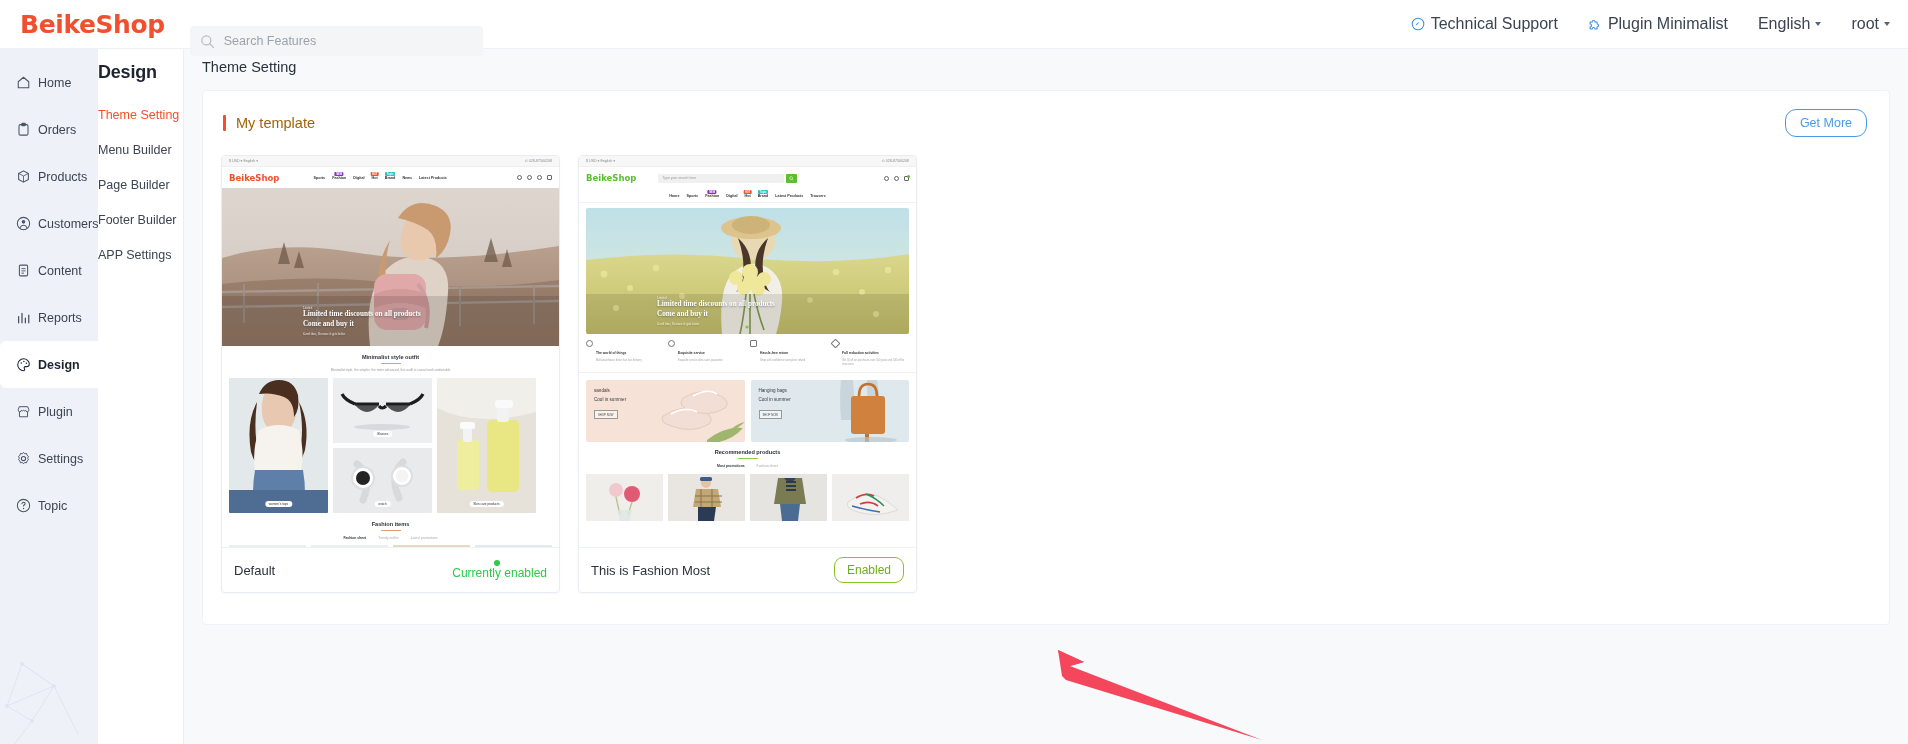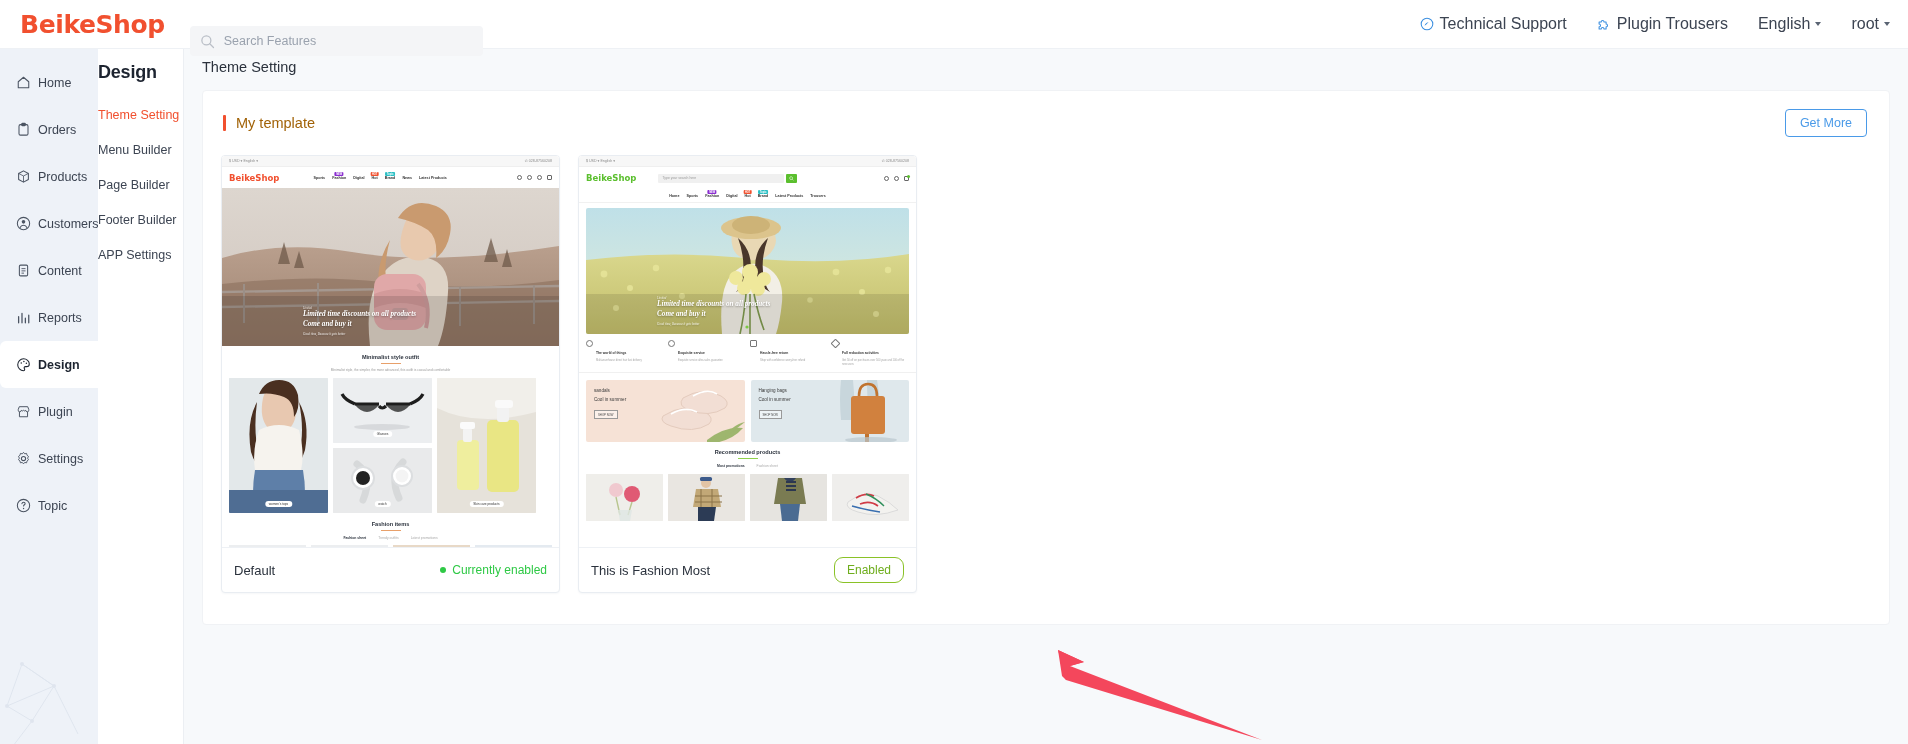--- a/index.html
+++ b/index.html
@@ -86,38 +86,38 @@
   }
   .panel {
     margin: 5px 18px 0 18px; background: #fff; border-radius: 4px;
     min-height: 535px; position: relative; border: 1px solid #f0f2f5;
   }
   .panel-head { display: flex; align-items: center; padding: 18px 22px 0 20px; }
   .pbar { width: 3px; height: 16px; background: #f1502f; margin-right: 10px; border-radius: 1px; }
   .panel-title { font-size: 14.5px; color: #a16207; }
   .getmore {
     margin-left: auto; border: 1px solid #4a9ae8; color: #4a9ae8;
-    background: #fff; font-size: 12.5px; padding: 6px 14px; border-radius: 4px;
+    background: #fff; font-size: 12.5px; padding: 6px 14px; border-radius: 11px;
     cursor: pointer; font-family: "Liberation Sans", sans-serif;
   }
 
   .cards { display: flex; padding: 18px 0 0 18px; gap: 18px; }
   .card {
     width: 339px; background: #fff; border: 1px solid #e9edf2;
     border-radius: 4px; overflow: hidden; box-shadow: 0 1px 2px rgba(20,40,70,.04);
   }
   .thumb { width: 337px; height: 391px; overflow: hidden; position: relative; background: #fff; }
   .card-foot {
     height: 45px; display: flex; align-items: center; padding: 0 12px 0 12px;
     border-top: 1px solid #eef1f5;
   }
   .card-name { font-size: 13px; color: #2b323d; }
   .status {
     margin-left: auto; font-size: 12px; color: #2ec945;
-    display: flex; align-items: center;
+    display: flex; align-items: center; flex-direction: column;
   }
   .dot { width: 6px; height: 6px; border-radius: 50%; background: #2ec945; margin-right: 6px; }
   .btn-enabled {
     margin-left: auto; border: 1px solid #8ac227; color: #6ead1c; background: #fff;
     font-size: 12px; padding: 5px 12px; border-radius: 9px; cursor: pointer;
     font-family: "Liberation Sans", sans-serif;
   }
 
   
   .mini { font-family: "Liberation Sans", sans-serif; width: 337px; }
@@ -137,21 +137,21 @@
   .mi.sq { border-radius: 1px; }
   .badge {
     position: absolute; top: -3.5px; left: 50%; transform: translateX(-50%);
     font-size: 2.6px; color: #fff; padding: .6px 1.6px; border-radius: 1px; white-space: nowrap;
   }
   .navitem { position: relative; }
   .mini-hero { position: relative; overflow: hidden; }
   .hero-cap {
     position: absolute; left: 24%; bottom: 10px; color: #fff;
     font-family: "Liberation Serif", serif; font-size: 7.2px;
-    font-weight: bold; text-shadow: 0 1px 2px rgba(0,0,0,.35); line-height: 1.35; font-style: italic;
+    font-weight: bold; text-shadow: 0 1px 2px rgba(0,0,0,.35); line-height: 1.35;
   }
   .hero-cap small { display: block; font-size: 3.2px; font-weight: normal; opacity: .85; margin-top: 2px; }
   .hero-pre { font-size: 3px; opacity:.8; font-weight: normal; }
 
   .mini-sec-title { text-align: center; font-size: 5.6px; font-weight: bold; color: #2b323d; margin-top: 8px; }
   .mini-sec-underline { width: 20px; height: 1.2px; background: #e8a06a; margin: 3px auto 0; }
   .mini-sec-sub { text-align: center; font-size: 3.2px; color: #9a9a9a; margin-top: 4px; }
   .mini-tabs { display: flex; justify-content: center; gap: 12px; font-size: 3.4px; margin-top: 5px; }
   .mini-tabs .on { font-weight: bold; color: #2b323d; }
   .mini-tabs .off { color: #aaa; }
@@ -207,21 +207,21 @@
         </span>
         <span>Technical Support</span>
       </div>
 
       <div class="tr-item">
         <span class="gi">
           <svg width="14" height="14" viewBox="0 0 20 20">
             <path d="M3 7h3a2 2 0 1 1 4 0h3v3a2 2 0 1 1 0 4v3h-3a2 2 0 1 0-4 0H3v-3a2 2 0 1 0 0-4V7z" fill="none" stroke="#3b8fe0" stroke-width="1.5" stroke-linejoin="round"></path>
           </svg>
         </span>
-        <span>Plugin Trousers</span>
+        <span>Plugin Minimalist</span>
       </div>
 
       <div class="tr-item">
         <span>English</span>
         <i class="caret"></i>
       </div>
 
       <div class="tr-item">
         <span>root</span>
         <i class="caret"></i>

